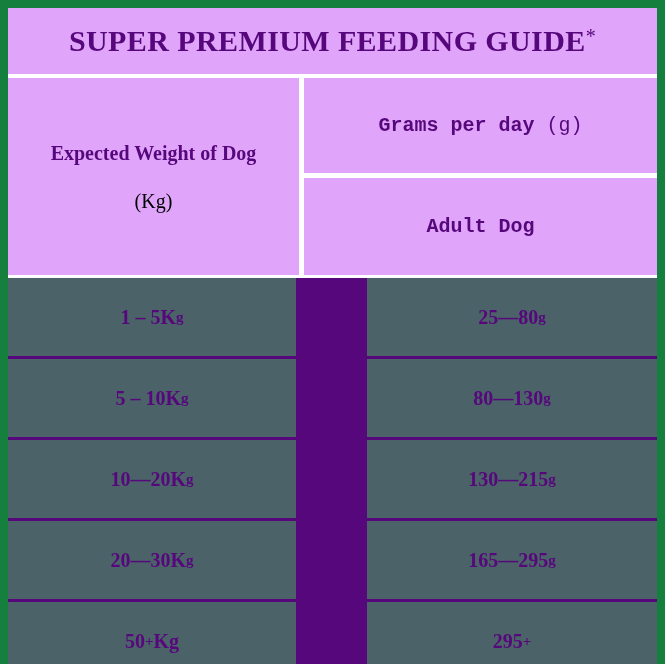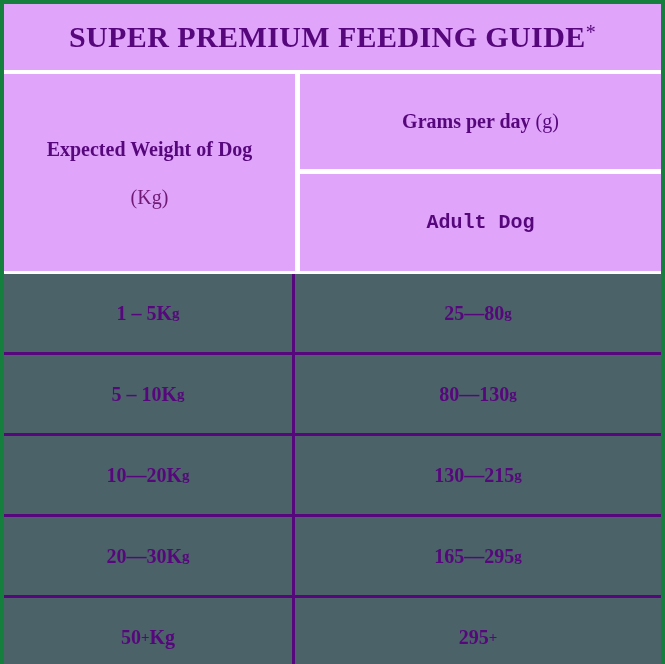--- a/index.html
+++ b/index.html
@@ -13,21 +13,21 @@
     overflow: hidden;
     font-family: "Liberation Serif", "DejaVu Serif", serif;
   }
 
   
   .feeding-guide {
     box-sizing: border-box;
     width: 665px;
     height: 664px;
     background: #57077c;           
-    border: 4px solid #15803d;
+    border: 8px solid #15803d;
     position: relative;
   }
 
   
   .title-band {
     box-sizing: border-box;
     height: 66px;
     background: #e0a5fa;
     display: flex;
     align-items: center;
@@ -73,21 +73,21 @@
     padding: 12px 6px;
   }
   .header-left .line1 {
     color: #57077c;
     font-weight: bold;
     font-size: 20px;
     line-height: 1.1;
     white-space: nowrap;
   }
   .header-left .line2 {
-    color: #701a75;
+    color: #000000;
     font-size: 20px;
     line-height: 1.1;
     margin-top: 26px;
   }
 
   .header-vrule {
     width: 5px;
     background: #ffffff;
     flex: 0 0 auto;
   }
@@ -98,20 +98,21 @@
     flex-direction: column;
     background: #e0a5fa;
   }
   .header-right-top {
     box-sizing: border-box;
     height: 95px;
     display: flex;
     align-items: center;
     justify-content: center;
     text-align: center;
+    font-family: Liberation Mono, monospace;
   }
   .header-right-rule {
     height: 5px;
     background: #ffffff;
   }
   .header-right-bottom {
     box-sizing: border-box;
     flex: 1 1 auto;
     display: flex;
     align-items: center;
@@ -139,20 +140,21 @@
   .data-grid {
     box-sizing: border-box;
     display: flex;
     flex-direction: column;
     background: #57077c;
   }
   .data-row {
     display: flex;
     flex-direction: row;
     height: 78px;
+    gap: 34px;
   }
   .data-row + .data-row {
     border-top: 3px solid #57077c;
     font-family: Liberation Serif, serif;
   }
   .data-cell {
     box-sizing: border-box;
     background: #4b6269;
     display: flex;
     align-items: center;

